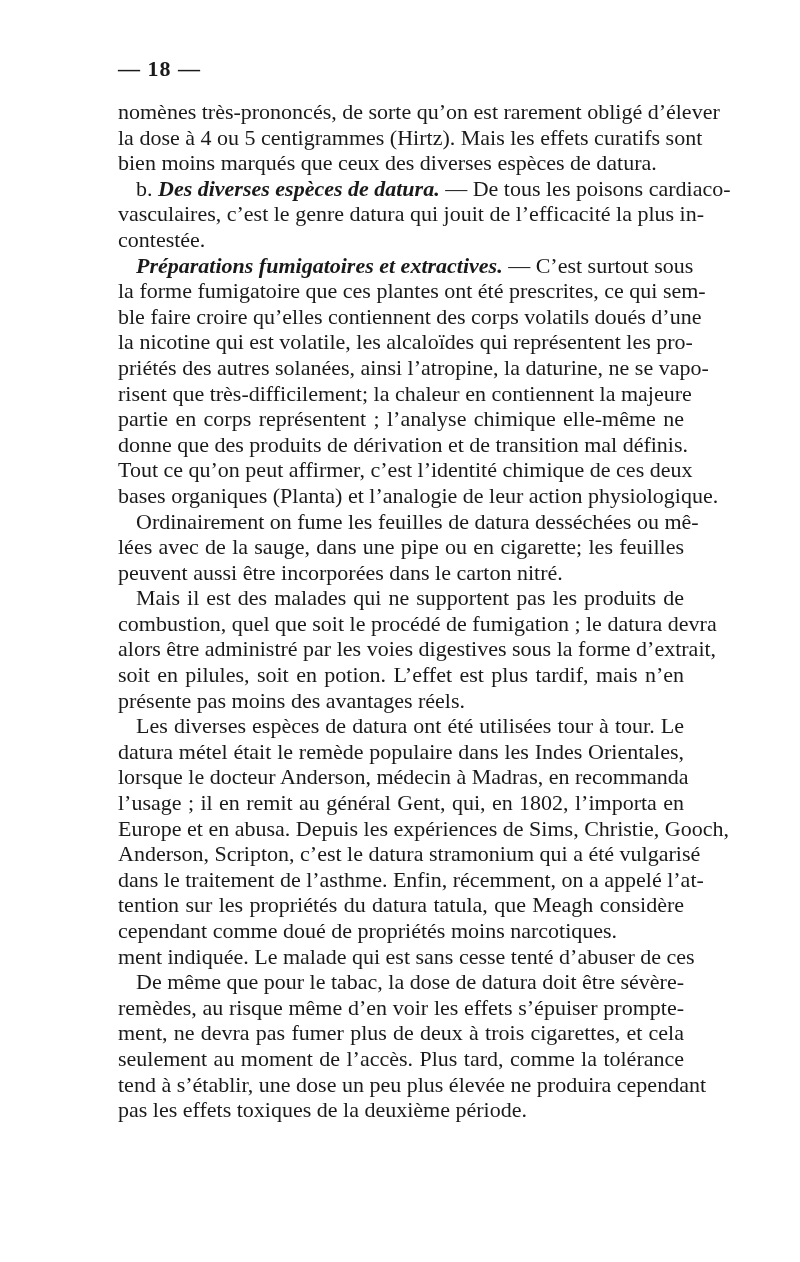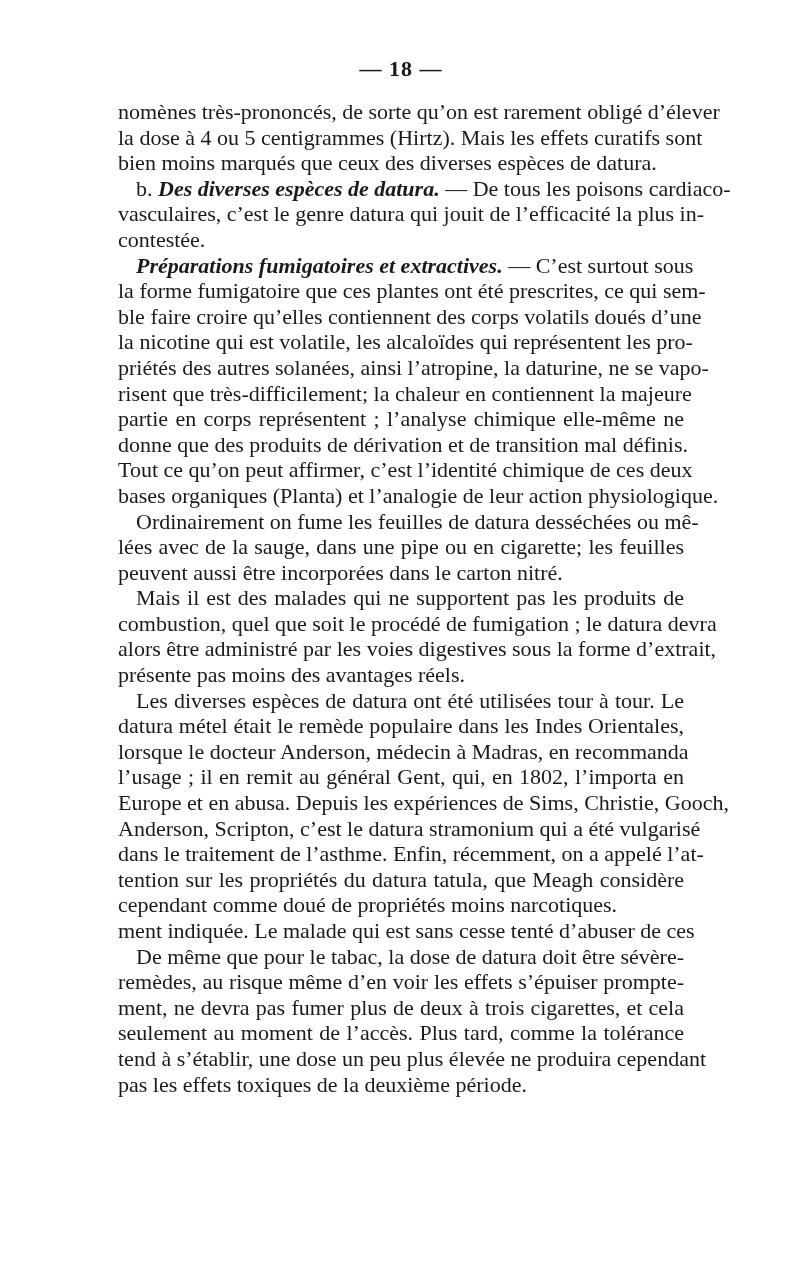--- a/index.html
+++ b/index.html
@@ -3,21 +3,21 @@
   <meta charset="utf-8">
   <style>
     html, body { margin: 0; padding: 0; background: #ffffff; }
     body { width: 800px; height: 1262px; position: relative; overflow: hidden; }
     .page {
       position: absolute; left: 118px; top: 52px; width: 566px;
       font-family: "Liberation Serif", "DejaVu Serif", serif;
       color: #1a1a1a;
     }
     .folio {
-      text-align: center; font-size: 22px; font-weight: bold;
+      font-size: 22px; font-weight: bold;
       height: 34px; line-height: 34px; margin-bottom: 13px;
       letter-spacing: 1px;
     }
     .line {
       font-size: 22px; line-height: 25.6px; height: 25.6px;
       white-space: nowrap; text-align: justify; text-align-last: justify;
       overflow: visible;
     }
     .line.last { text-align-last: left; }
     .line.indent { padding-left: 18px; }
@@ -44,20 +44,21 @@
     <div class="line"><span>partie en corps représentent ; l’analyse chimique elle-même ne</span></div>
     <div class="line"><span>donne que des produits de dérivation et de transition mal définis.</span></div>
     <div class="line"><span>Tout ce qu’on peut affirmer, c’est l’identité chimique de ces deux</span></div>
     <div class="line last"><span>bases organiques (Planta) et l’analogie de leur action physiologique.</span></div>
     <div class="line indent"><span>Ordinairement on fume les feuilles de datura desséchées ou mê-</span></div>
     <div class="line"><span>lées avec de la sauge, dans une pipe ou en cigarette; les feuilles</span></div>
     <div class="line last"><span>peuvent aussi être incorporées dans le carton nitré.</span></div>
     <div class="line indent"><span>Mais il est des malades qui ne supportent pas les produits de</span></div>
     <div class="line"><span>combustion, quel que soit le procédé de fumigation ; le datura devra</span></div>
     <div class="line"><span>alors être administré par les voies digestives sous la forme d’extrait,</span></div>
+    <div class="line"><span>soit en pilules, soit en potion. L’effet est plus tardif, mais n’en</span></div>
     <div class="line last"><span>présente pas moins des avantages réels.</span></div>
     <div class="line indent"><span>Les diverses espèces de datura ont été utilisées tour à tour. Le</span></div>
     <div class="line"><span>datura métel était le remède populaire dans les Indes Orientales,</span></div>
     <div class="line"><span>lorsque le docteur Anderson, médecin à Madras, en recommanda</span></div>
     <div class="line"><span>l’usage ; il en remit au général Gent, qui, en 1802, l’importa en</span></div>
     <div class="line"><span>Europe et en abusa. Depuis les expériences de Sims, Christie, Gooch,</span></div>
     <div class="line"><span>Anderson, Scripton, c’est le datura stramonium qui a été vulgarisé</span></div>
     <div class="line"><span>dans le traitement de l’asthme. Enfin, récemment, on a appelé l’at-</span></div>
     <div class="line"><span>tention sur les propriétés du datura tatula, que Meagh considère</span></div>
     <div class="line last"><span>cependant comme doué de propriétés moins narcotiques.</span></div>

